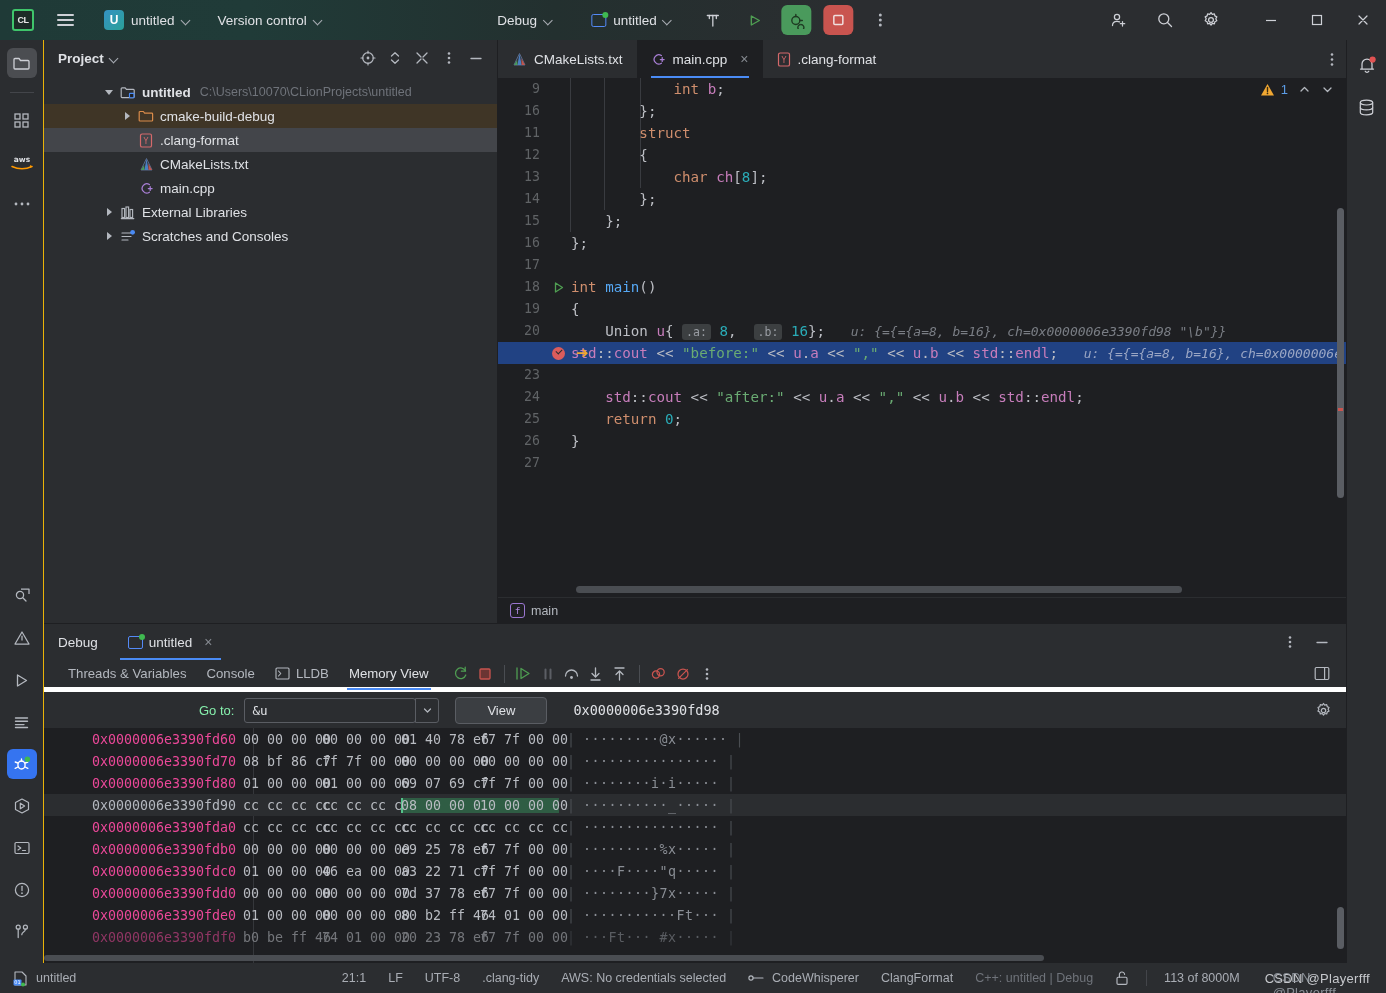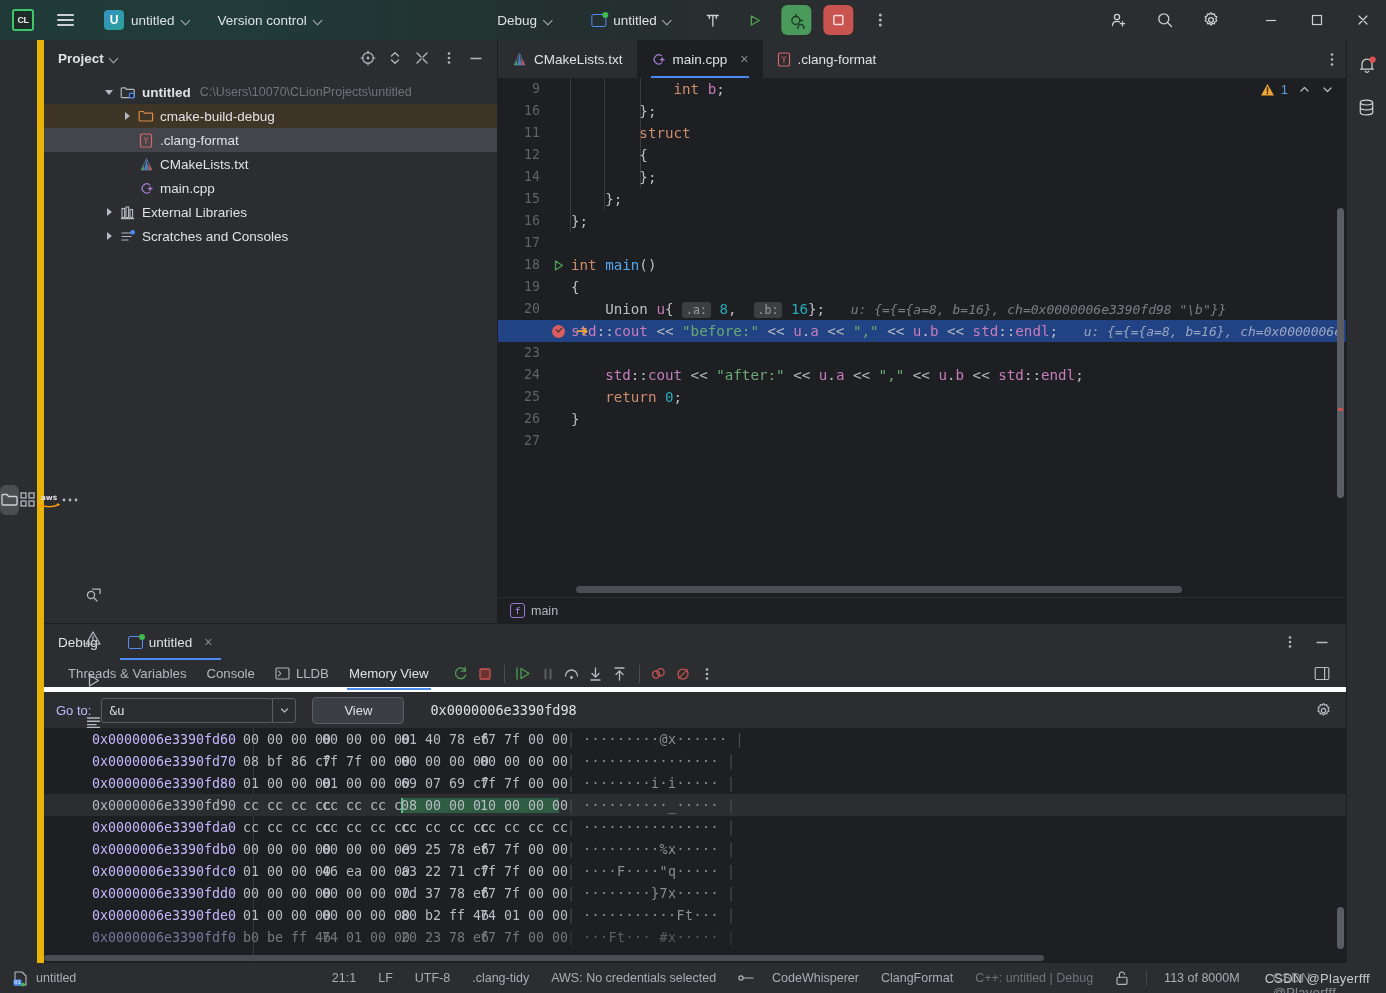--- a/index.html
+++ b/index.html
@@ -46,22 +46,22 @@
   .ibtn { width:30px; height:30px; border-radius:6px; display:flex; align-items:center; justify-content:center; cursor:pointer;}
   .ibtn.green { background:#4a9a5c; }
   .ibtn.red { background:#c9544f; }
   .tb-right { margin-left:auto; display:flex; align-items:center; }
   .winbtn { width:46px; height:40px; display:flex; align-items:center; justify-content:center; cursor:pointer;}
 
   
   .body { flex:1; display:flex; min-height:0; }
 
   
-  .rail { width:44px; flex:0 0 44px; background:#2b2d30; display:flex; flex-direction:row;
-     align-items:center; padding-top:8px; border-right:7px solid #eab308;}
+  .rail { width:44px; flex:0 0 44px; background:#2b2d30; display:flex; flex-direction:column;
+     align-items:center; padding-top:8px; border-right:1px solid #eab308;}
   .rail-btn { width:30px; height:30px; margin-bottom:12px; display:flex; align-items:center;
      justify-content:center; border-radius:6px; cursor:pointer; position:relative;}
   .rail-btn.active { background:#4b4d51; }
   .rail-btn.accent { background:#3574f0; }
   .rail-sep { width:24px; height:1px; background:#43454a; margin:2px 0 12px 0;}
   .rail-bottom { margin-top:auto; display:flex; flex-direction:column; align-items:center; padding-bottom:4px;}
 
   
   .rrail { width:40px; flex:0 0 40px; background:#2b2d30; display:flex; flex-direction:column;
      align-items:center; padding-top:10px; border-left:1px solid #1e1f22;}
@@ -132,34 +132,34 @@
   .dh-acts { margin-left:auto; display:flex; align-items:center; gap:8px; padding-right:12px;}
   .dtabs { height:32px; display:flex; align-items:center; padding-left:14px; gap:0px; border-bottom:5px solid #ffffff;}
   .dtab { font-size:13.2px; color:#b4b8bf; padding:0 10px; height:32px; display:flex; align-items:center; gap:6px;
      position:relative; cursor:pointer;}
   .dtab.active { color:#dfe1e5; }
   .dtab.active::after{content:"";position:absolute;left:8px;right:8px;bottom:0;height:2px;background:#4a8bf5;}
   .dsep { width:1px; height:18px; background:#4a4d52; margin:0 7px;}
   .dbtn { width:24px;height:24px;display:flex;align-items:center;justify-content:center;cursor:pointer;border-radius:4px;}
   .dtoolright { margin-left:auto; padding-right:12px; display:flex; align-items:center;}
   .gobar { height:36px; display:flex; align-items:center; gap:10px; padding-left:12px; position:relative;}
-  .golabel { font-size:13px; color:#c4b5fd; }
+  .golabel { font-size:13px; color:#86efac; margin-left:143px;}
   .goinput { width:172px; height:25px; background:#2b2d30; border:1px solid #5a5d63; border-radius:3px;
      display:flex; align-items:center; font-family:"DejaVu Sans Mono",monospace; font-size:12.5px; color:#dfe1e5; padding-left:7px;}
   .godrop { width:24px; height:25px; margin-left:-1px; border:1px solid #5a5d63; border-radius:0 3px 3px 0;
       display:flex;align-items:center;justify-content:center;cursor:pointer;}
   .viewbtn { width:92px; height:27px; border:1px solid #5a5d63; border-radius:4px; background:#3b3e42;
       display:flex;align-items:center;justify-content:center;font-size:13px;color:#dfe1e5;cursor:pointer; margin-left:6px;}
   .goaddr { font-family:"DejaVu Sans Mono",monospace; font-size:13.5px; color:#dfe1e5; margin-left:16px;}
   .gogear { margin-left:auto; padding-right:14px; }
   .memwrap { flex:1; position:relative; overflow:hidden; background:#1e1f22;}
   .memrows { font-family:"DejaVu Sans Mono",monospace; font-size:13.3px; }
   .mrow { height:22px; display:flex; align-items:center; white-space:pre; position:relative;}
   .mrow.cur { background:#2b2d30; }
-  .maddr { width:165px; flex:0 0 165px; padding-left:48px; color:#c4b5fd;}
+  .maddr { width:165px; flex:0 0 165px; padding-left:48px; color:#ec4899;}
   .mrow.cur .maddr { color:#b4b8bf; }
   .mgrp { width:79px; flex:0 0 79px; color:#b9bcc2; }
   .mgrp.g0 { width:113px; flex:0 0 113px; padding-left:34px;}
   .mgrp.hl { background:#2f5d44; }
   .mgrp.hl.first { box-shadow: inset 2px 0 0 #55c28a; }
   .mbar { color:#4a4d52; width:24px; flex:0 0 24px; text-align:center;}
   .mascii { color:#8a8e95; letter-spacing:0.5px;}
   .memvsb { position:absolute; right:2px; bottom:14px; width:7px; height:42px; background:#5a5d63; border-radius:4px;}
   .memhsb { position:absolute; left:0; bottom:2px; height:6px; width:1000px; background:#4a4d52; border-radius:3px;}
   .memdiv { position:absolute; left:209px; top:0; bottom:0; width:1px; background:#35373b;}
@@ -560,20 +560,21 @@
 
             <div class="codelines">
               <div class="indg" style="left:142px; top:0; height:110px;"></div>
               <div class="indg" style="left:106px; top:0; height:132px;"></div>
               <div class="indg" style="left:72px; top:0; height:154px;"></div>
 
               <div class="cl"><span class="gn">9</span><span class="gmark"></span><span class="ctext">            <span class="kw">int</span> <span class="var">b</span><span class="op">;</span></span></div>
               <div class="cl"><span class="gn">16</span><span class="gmark"></span><span class="ctext">        <span class="op">};</span></span></div>
               <div class="cl"><span class="gn">11</span><span class="gmark"></span><span class="ctext">        <span class="kw">struct</span></span></div>
               <div class="cl"><span class="gn">12</span><span class="gmark"></span><span class="ctext">        <span class="op">{</span></span></div>
+              <div class="cl"><span class="gn">13</span><span class="gmark"></span><span class="ctext">            <span class="kw">char</span> <span class="var">ch</span><span class="op">[</span><span class="num">8</span><span class="op">];</span></span></div>
               <div class="cl"><span class="gn">14</span><span class="gmark"></span><span class="ctext">        <span class="op">};</span></span></div>
               <div class="cl"><span class="gn">15</span><span class="gmark"></span><span class="ctext">    <span class="op">};</span></span></div>
               <div class="cl"><span class="gn">16</span><span class="gmark"></span><span class="ctext"><span class="op">};</span></span></div>
               <div class="cl"><span class="gn">17</span><span class="gmark"></span><span class="ctext"></span></div>
               <div class="cl"><span class="gn">18</span><span class="gmark">
                   <svg width="13" height="13" viewBox="0 0 13 13">
                       <path d="M3.5 2 L10.5 6.5 L3.5 11 Z" fill="none" stroke="#4f9e52" stroke-width="1.3" stroke-linejoin="round"></path>
                     </svg>
                 </span><span class="ctext"><span class="kw">int</span> <span class="fn">main</span><span class="op">()</span></span></div>
               <div class="cl"><span class="gn">19</span><span class="gmark"></span><span class="ctext"><span class="op">{</span></span></div>
@@ -882,21 +883,21 @@
       <span>untitled</span>
     </span>
 
     <span class="st-spacer"></span>
 
     <span class="st-item">21:1</span>
     <span class="st-item">LF</span>
     <span class="st-item">UTF-8</span>
     <span class="st-item">.clang-tidy</span>
     <span class="st-item">AWS: No credentials selected</span>
-    <span class="st-item" style="display:flex;align-items:center;gap:18px">
+    <span class="st-item" style="display:flex;align-items:center;gap:8px">
       <svg width="16" height="10" viewBox="0 0 16 10" fill="none" stroke="#b4b8bf" stroke-width="1.15">
         <circle cx="3" cy="5" r="2.1"></circle>
           <path d="M5.1 5 H15" stroke-linecap="round"></path>
       </svg>
       <span>CodeWhisperer</span>
     </span>
     <span class="st-item">ClangFormat</span>
     <span class="st-item dim">C++: untitled | Debug</span>
     <span class="st-item">
       <svg width="14" height="16" viewBox="0 0 14 16" fill="none" stroke="#b4b8bf" stroke-width="1.15">

